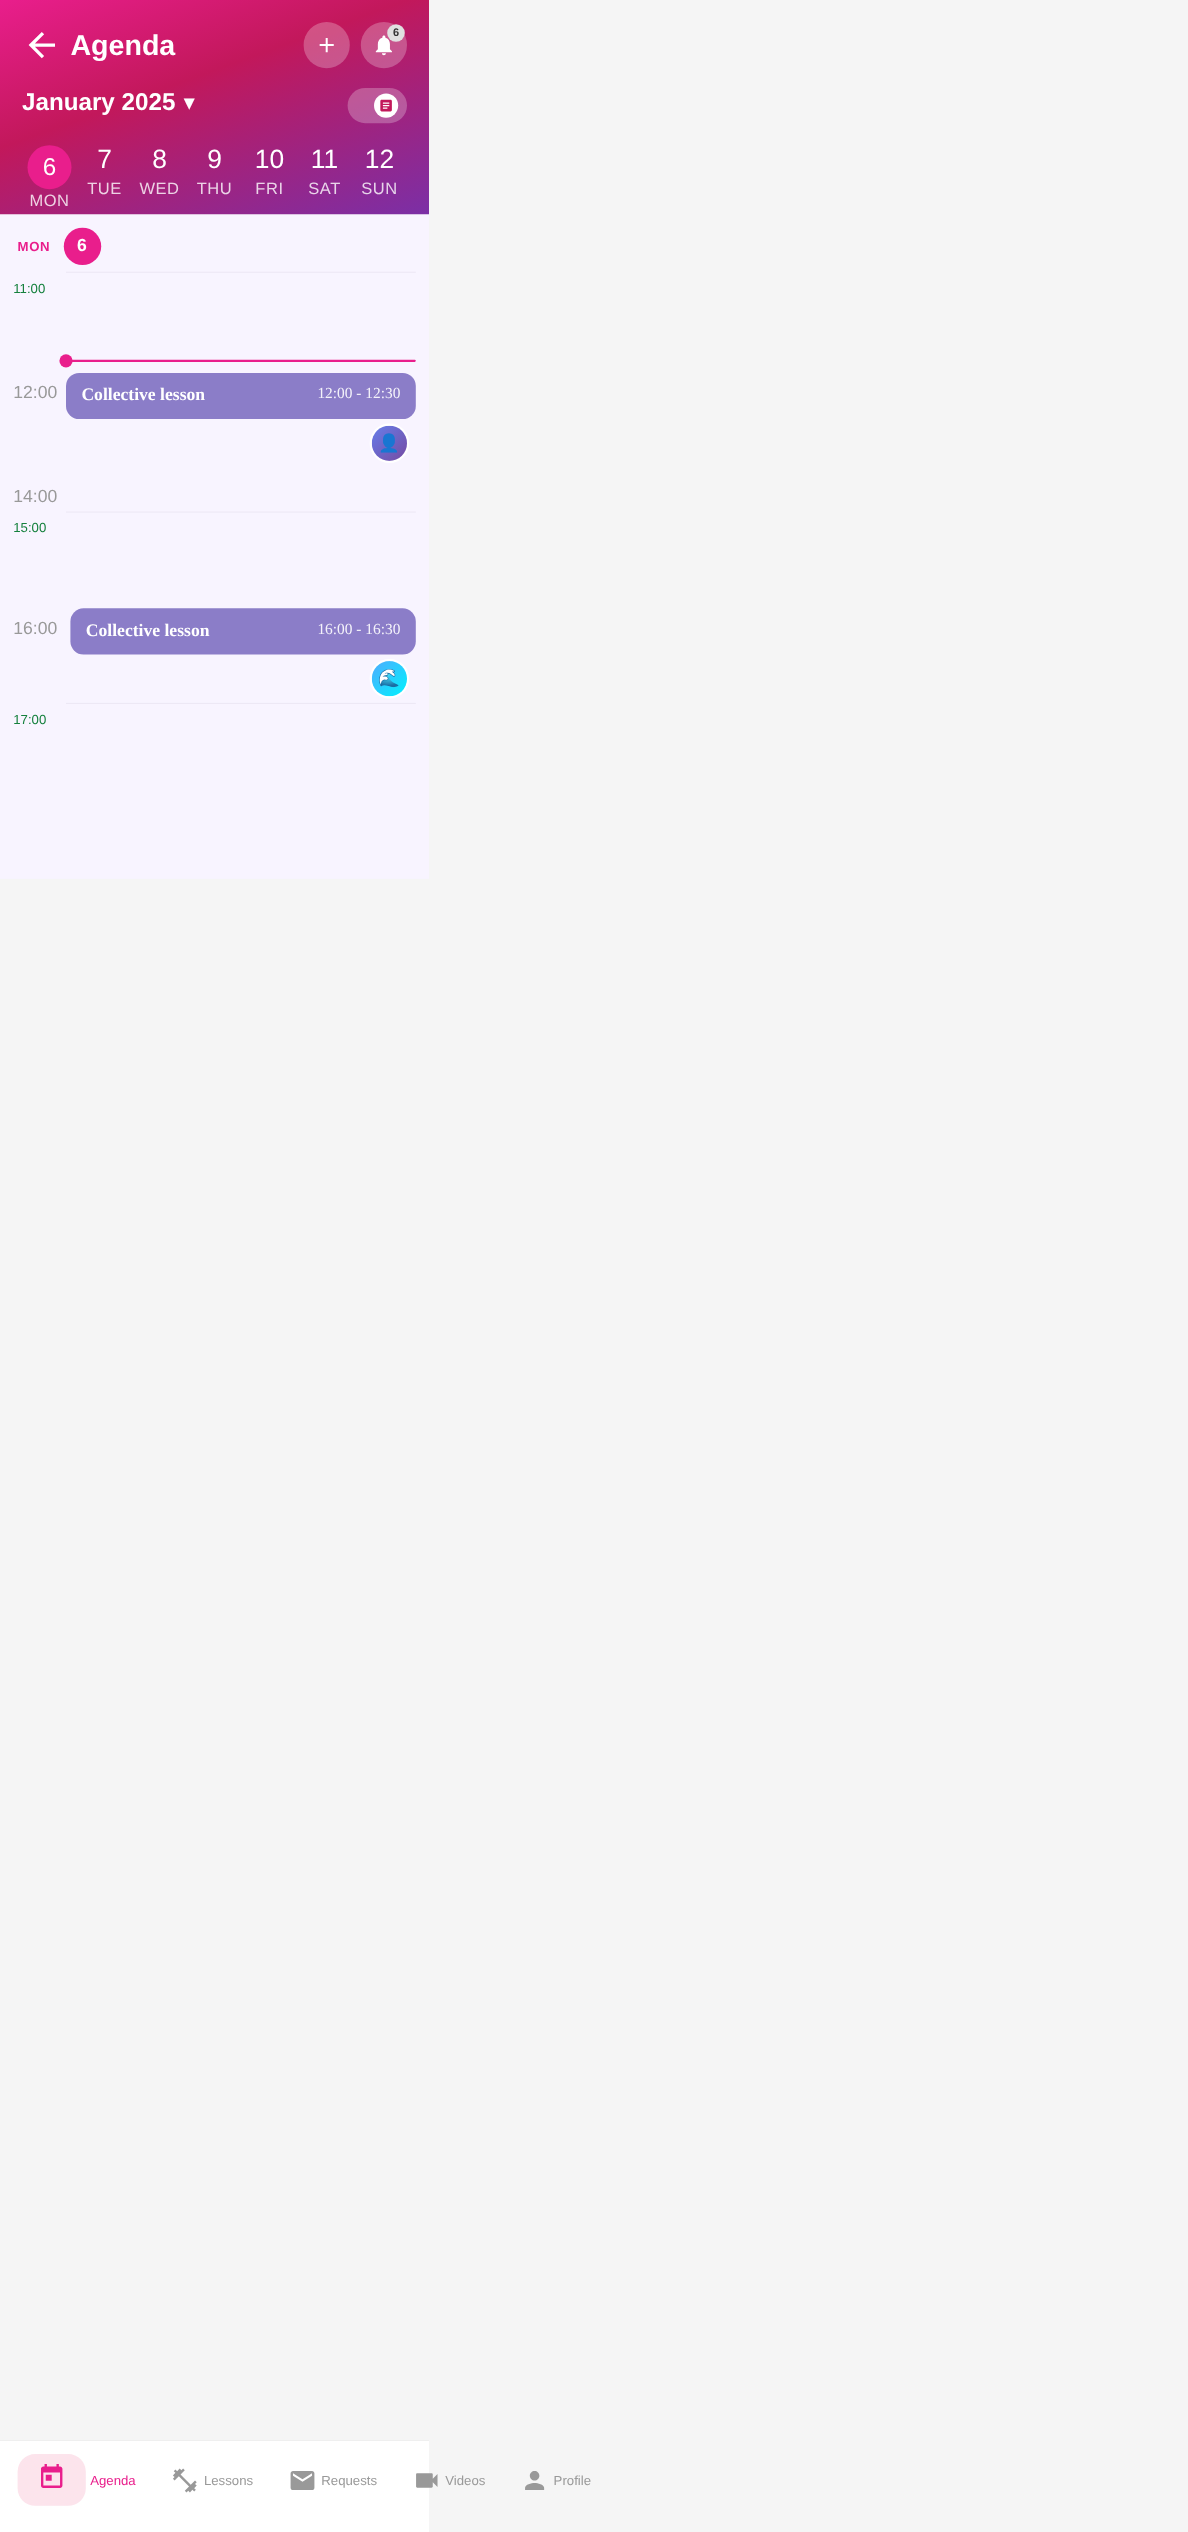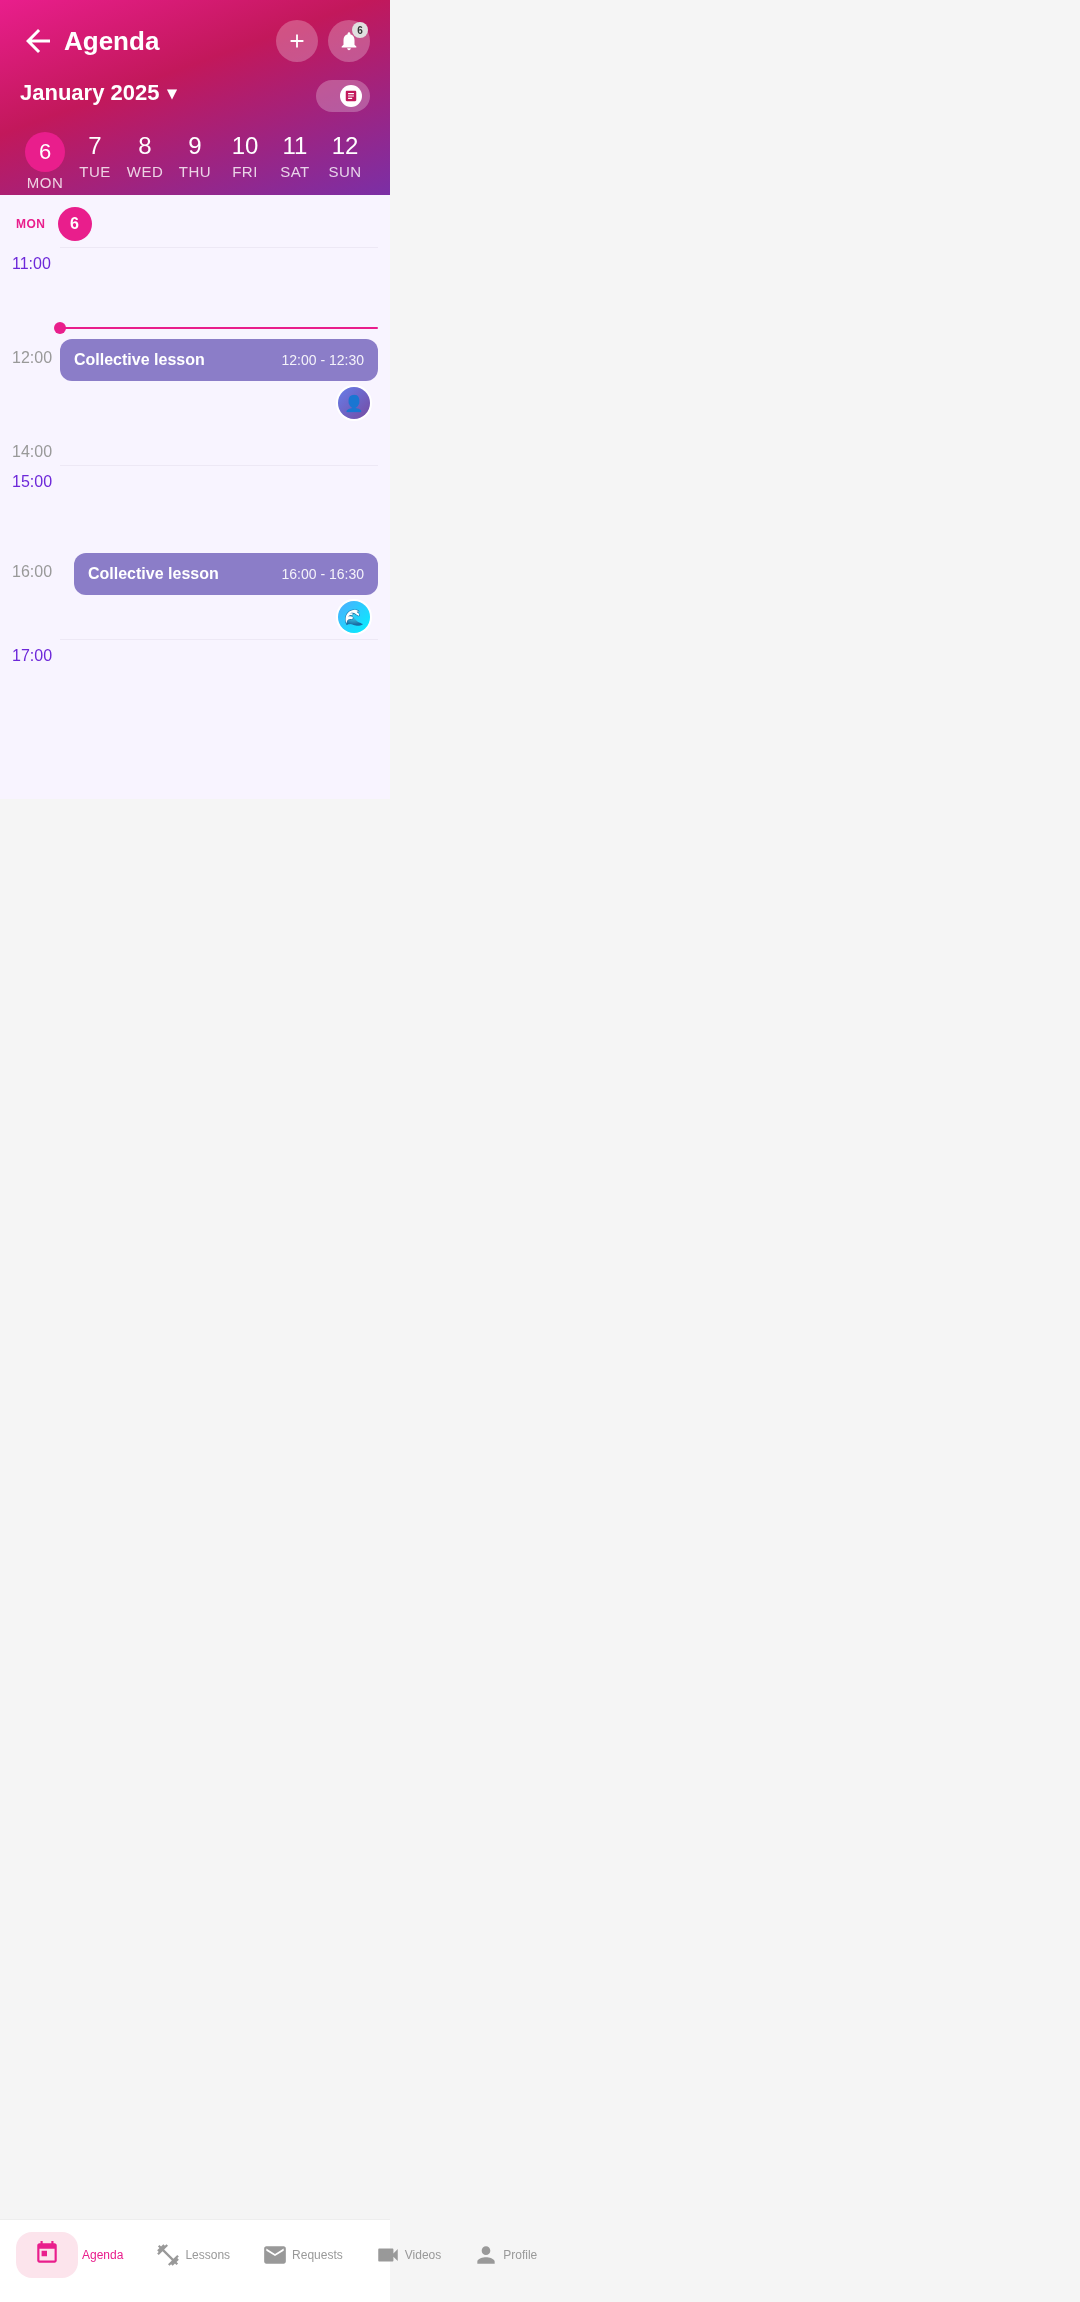--- a/index.html
+++ b/index.html
@@ -253,22 +253,22 @@
     .event-card.purple .event-time {
       color: rgba(255,255,255,0.9);
     }
 
     .event-card.white .event-time {
       color: #666;
     }
 
     .event-header-row {
       display: flex;
-      align-items: center;
       justify-content: space-between;
+      font-family: Liberation Serif, serif;
     }
 
     .event-tag {
       display: inline-block;
       background: #f3e8ff;
       color: #9c5bc4;
       border-radius: 20px;
       padding: 3px 12px;
       font-size: 13px;
       font-weight: 500;
@@ -360,22 +360,22 @@
       padding: 8px 18px;
     }
 
     .time-block {
       display: flex;
       padding: 0 12px;
     }
 
     .time-block-label {
       width: 48px;
-      font-size: 16px;
-      color: #6d28d9;
+      font-size: 12px;
+      color: #15803d;
       padding-top: 8px;
       flex-shrink: 0;
     }
 
     .time-block-content {
       flex: 1;
       border-top: 1px solid #ede8f5;
       min-height: 65px;
       padding-top: 8px;
     }
@@ -495,21 +495,21 @@
 
     <div style="display:flex; padding: 4px 12px; gap: 0;">
       <div class="slot-time">14:00</div>
     </div>
 
     <div class="time-block">
       <div class="time-block-label">15:00</div>
       <div class="time-block-content" style="min-height: 80px;"></div>
     </div>
 
-    <div style="display:flex; padding: 4px 12px; gap: 14px;">
+    <div style="display:flex; padding: 4px 12px; gap: 4px;">
       <div class="slot-time">16:00</div>
       <div class="slot-event">
         <div class="event-card purple">
           <div class="event-header-row">
             <span class="event-title">Collective lesson</span>
             <span class="event-time">16:00 - 16:30</span>
           </div>
         </div>
 
         <div style="display:flex; justify-content:flex-end; margin-top:2px; margin-right:6px;">

